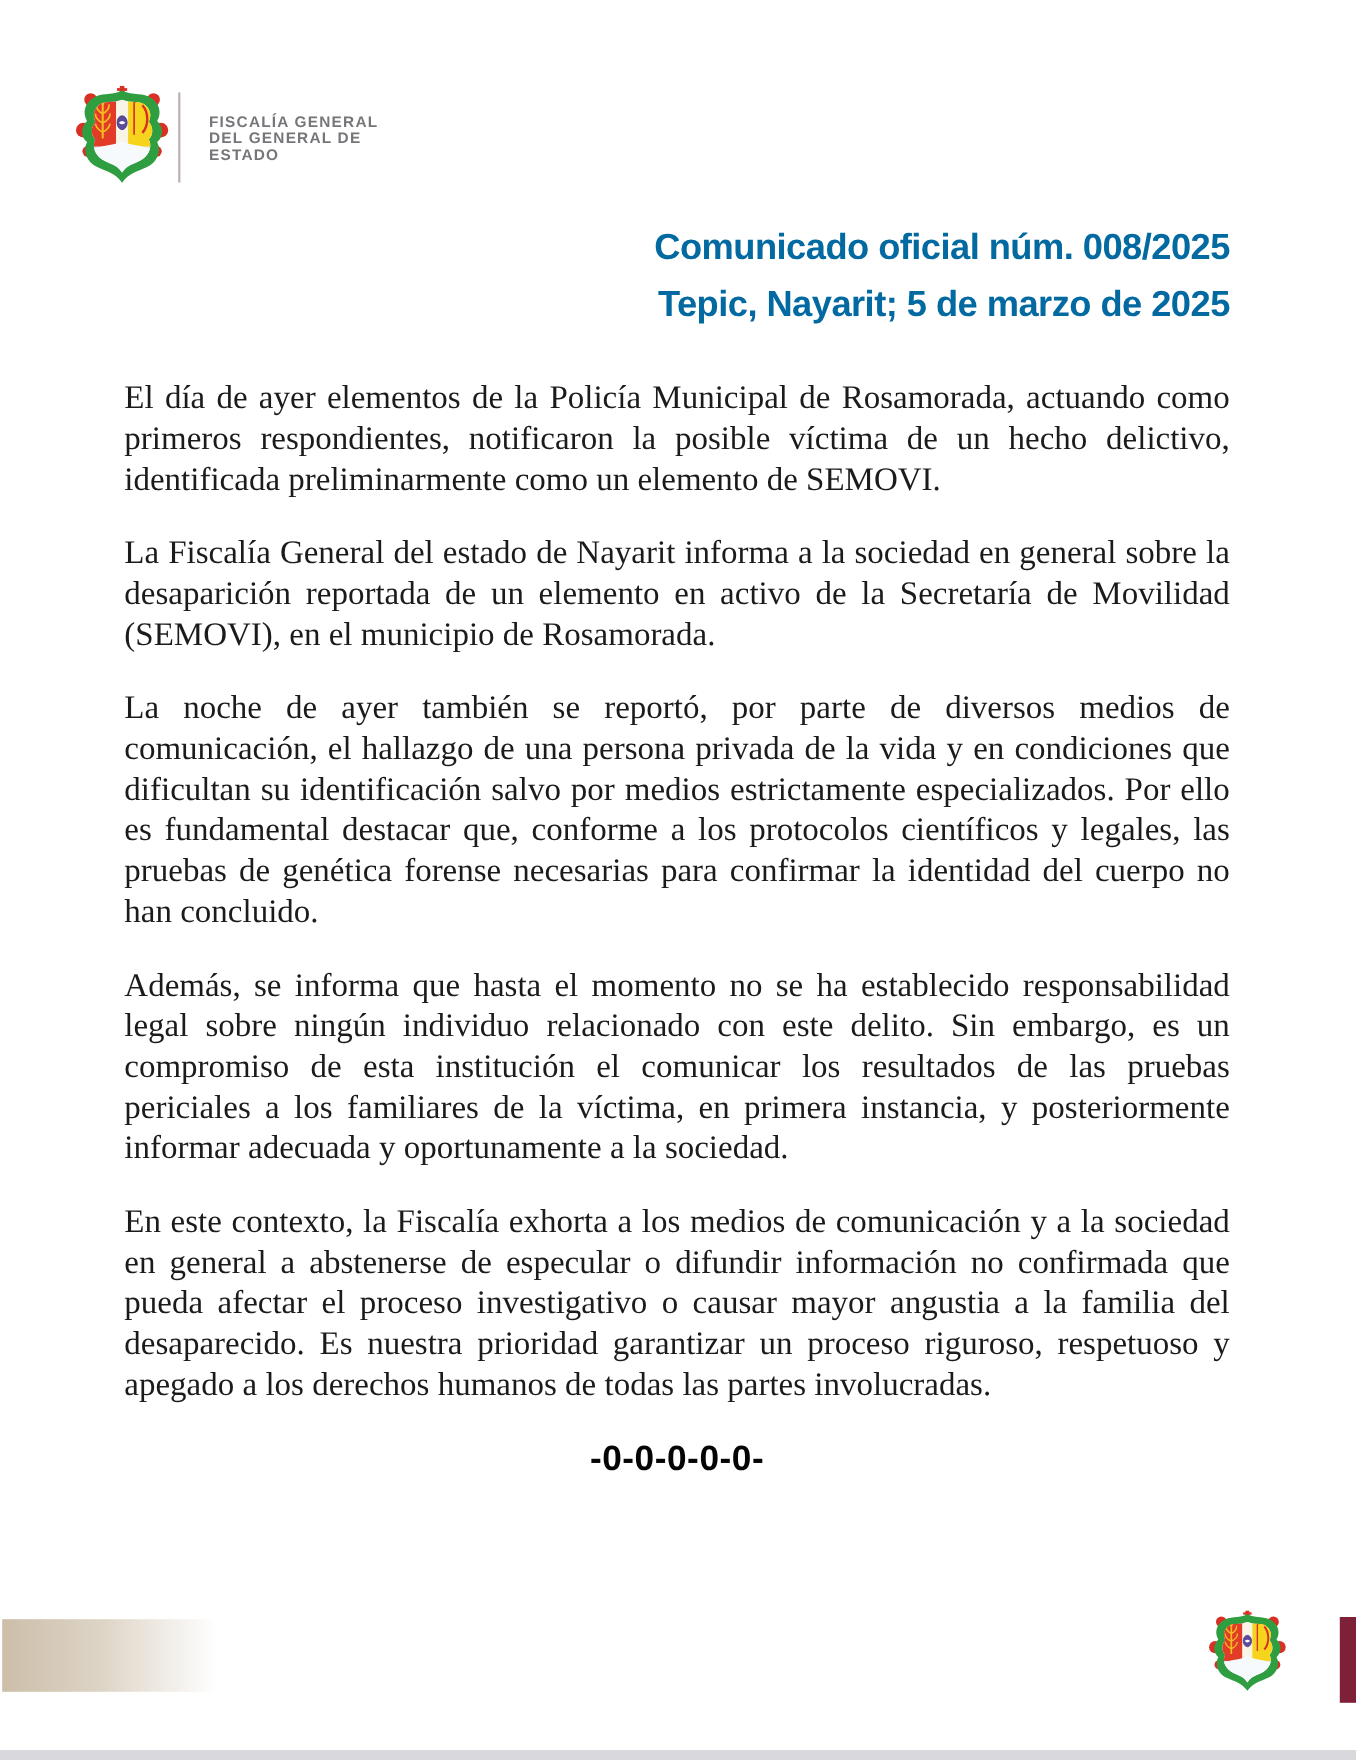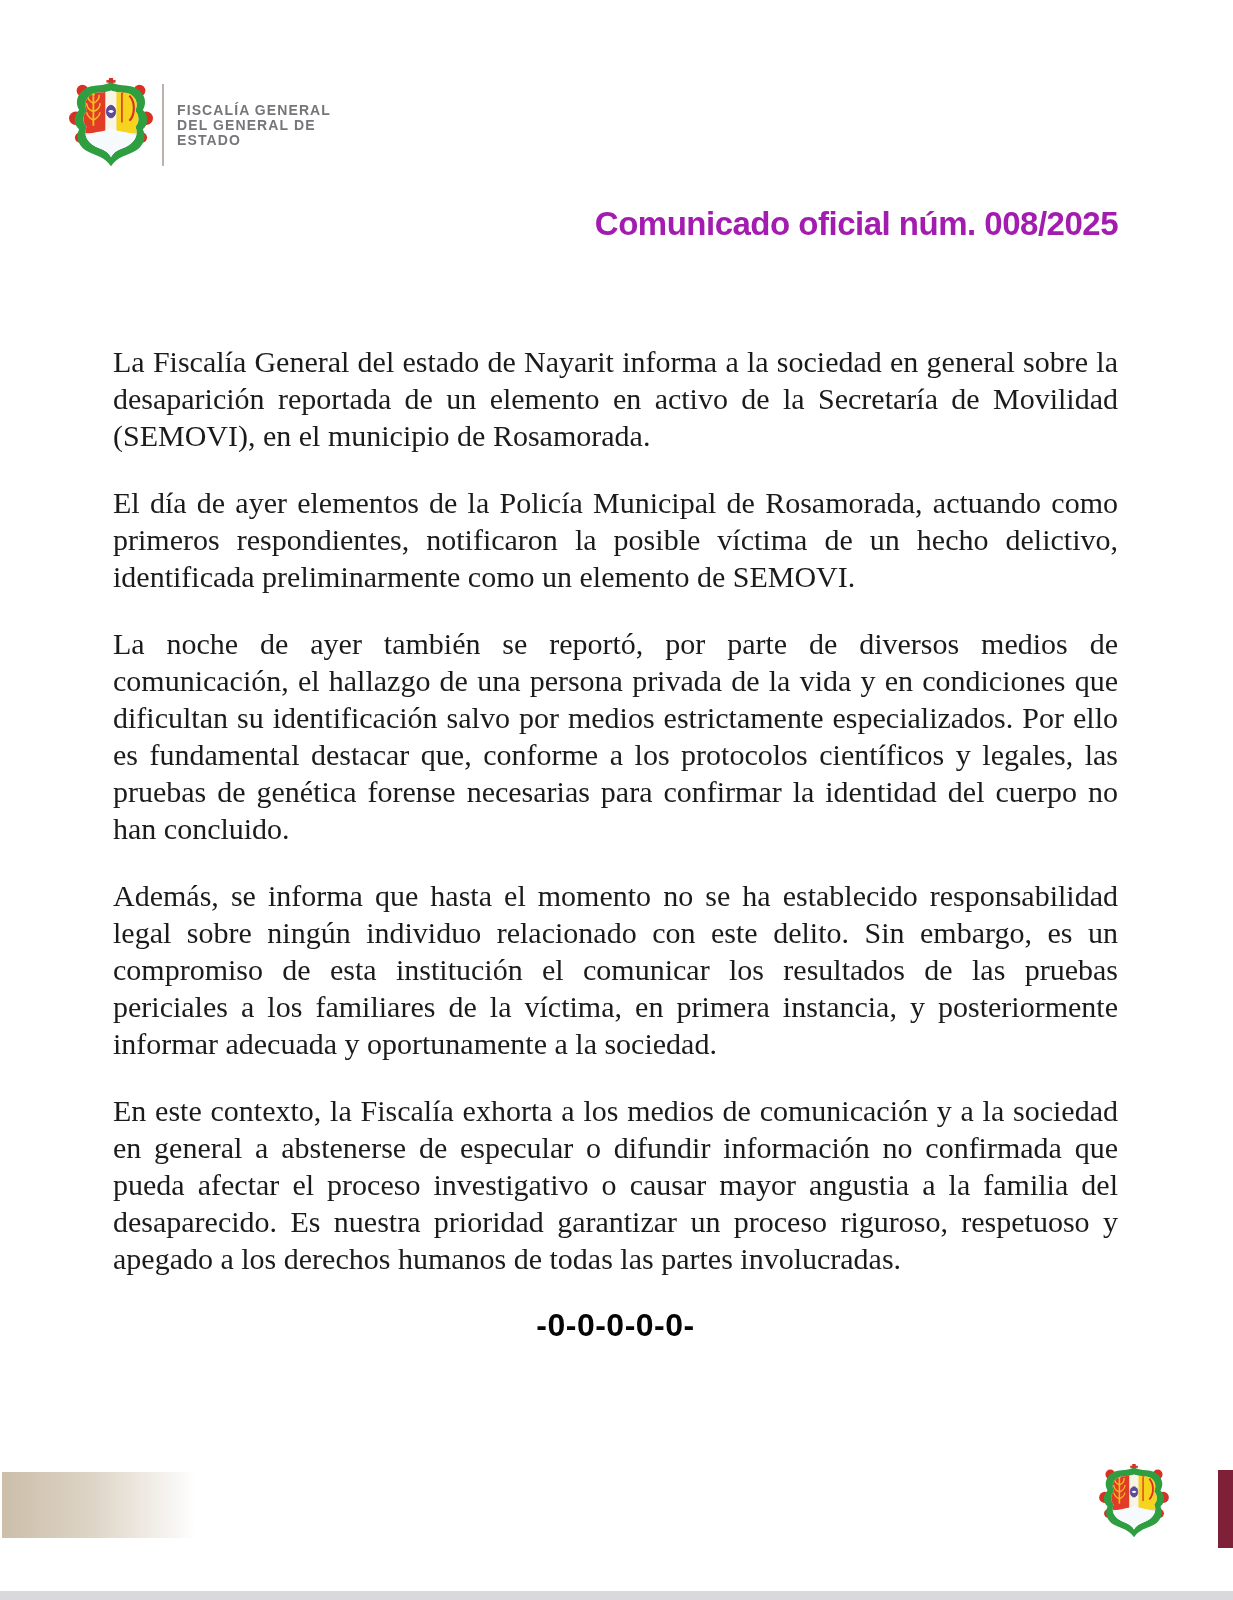--- a/index.html
+++ b/index.html
@@ -15,38 +15,38 @@
   .logo-row{
     position:absolute;left:66px;top:78px;
     display:flex;align-items:center;
   }
   .logo-shield{width:90px;height:94px;flex:0 0 auto;}
   .logo-sep{
     width:2px;height:82px;background:#b9b2ae;
     margin-left:6px;flex:0 0 auto;
   }
   .logo-text{
-    margin-left:13px;
+    margin-left:26px;
     font-family:"Liberation Sans", sans-serif;
     font-weight:bold;
     font-size:14px;line-height:15px;
     letter-spacing:1.1px;
     color:#77757a;
     white-space:nowrap;
   }
 
   
   .title-block{
     position:absolute;top:198px;right:115px;
     text-align:right;
     font-family:"Liberation Sans", sans-serif;
     font-weight:bold;
     font-size:33px;line-height:52px;
     letter-spacing:-0.5px;
-    color:#a21caf;
+    color:#0369a1;
     white-space:nowrap;
   }
 
   
   .body-block{
     position:absolute;left:113px;top:343px;width:1005px;
     font-size:30px;line-height:37px;
     color:#1b1b1b;
     text-align:justify;
   }
@@ -128,25 +128,26 @@
     <div class="logo-sep"></div>
     <div class="logo-text">
       <div>FISCALÍA GENERAL</div>
       <div>DEL GENERAL DE</div>
       <div>ESTADO</div>
     </div>
   </div>
 
   <div class="title-block">
     <div>Comunicado oficial núm. 008/2025</div>
+    <div>Tepic, Nayarit; 5 de marzo de 2025</div>
   </div>
 
   <div class="body-block">
+    <p>El día de ayer elementos de la Policía Municipal de Rosamorada, actuando como primeros respondientes, notificaron la posible víctima de un hecho delictivo, identificada preliminarmente como un elemento de SEMOVI.</p>
     <p>La Fiscalía General del estado de Nayarit informa a la sociedad en general sobre la desaparición reportada de un elemento en activo de la Secretaría de Movilidad (SEMOVI), en el municipio de Rosamorada.</p>
-    <p>El día de ayer elementos de la Policía Municipal de Rosamorada, actuando como primeros respondientes, notificaron la posible víctima de un hecho delictivo, identificada preliminarmente como un elemento de SEMOVI.</p>
     <p>La noche de ayer también se reportó, por parte de diversos medios de comunicación, el hallazgo de una persona privada de la vida y en condiciones que dificultan su identificación salvo por medios estrictamente especializados. Por ello es fundamental destacar que, conforme a los protocolos científicos y legales, las pruebas de genética forense necesarias para confirmar la identidad del cuerpo no han concluido.</p>
     <p>Además, se informa que hasta el momento no se ha establecido responsabilidad legal sobre ningún individuo relacionado con este delito. Sin embargo, es un compromiso de esta institución el comunicar los resultados de las pruebas periciales a los familiares de la víctima, en primera instancia, y posteriormente informar adecuada y oportunamente a la sociedad.</p>
     <p>En este contexto, la Fiscalía exhorta a los medios de comunicación y a la sociedad en general a abstenerse de especular o difundir información no confirmada que pueda afectar el proceso investigativo o causar mayor angustia a la familia del desaparecido. Es nuestra prioridad garantizar un proceso riguroso, respetuoso y apegado a los derechos humanos de todas las partes involucradas.</p>
     <div class="closing-mark">-0-0-0-0-0-</div>
   </div>
 
   <div class="tan-bar"></div>
   <svg class="footer-shield" viewBox="0 0 100 112">
     <use href="#coatOfArms"></use>
   </svg>

